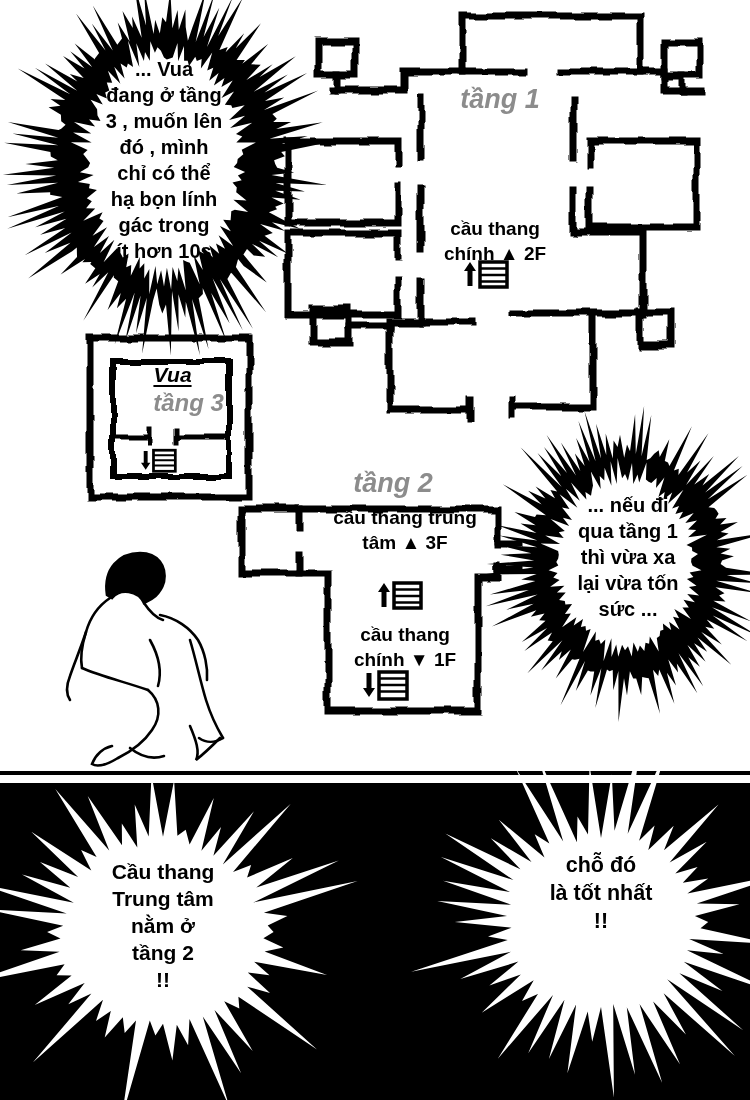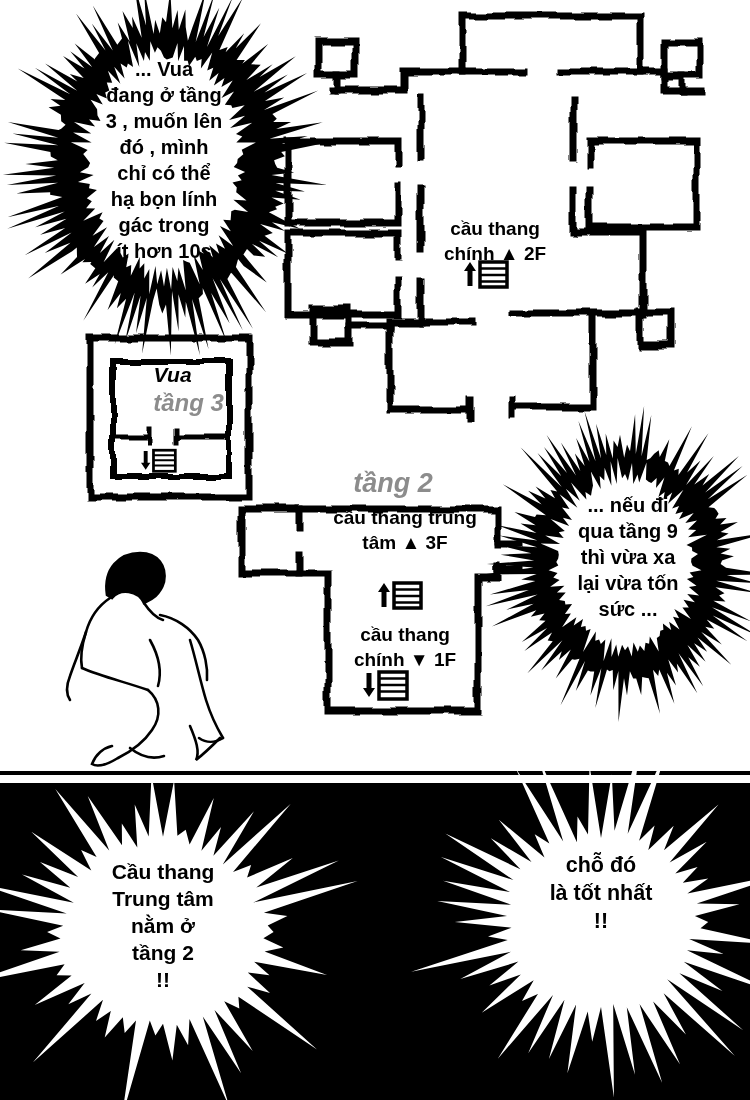--- a/index.html
+++ b/index.html
@@ -12,21 +12,21 @@
        color:#000;letter-spacing:0;}
   .bubble1{left:78px;top:56px;width:172px;font-size:20px;line-height:26px;}
   .bubble2{left:550px;top:492px;width:156px;font-size:20px;line-height:26px;}
   .burst1-txt{left:75px;top:858px;width:176px;font-size:21px;line-height:27px;}
   .burst2-txt{left:508px;top:851px;width:186px;font-size:21.5px;line-height:28px;}
   .floorlab{font-style:italic;color:#8c8c8c;}
   .lab1{left:430px;top:84px;width:140px;font-size:27px;}
   .lab2{left:328px;top:468px;width:130px;font-size:27px;}
   .lab3{left:126px;top:389px;width:125px;font-size:24px;}
   .vua{left:110px;top:363px;width:125px;font-size:21px;font-style:italic;
-       text-underline-offset:3px;text-decoration-thickness:2px;}
+       text-decoration:underline;text-underline-offset:3px;text-decoration-thickness:2px;}
   .cap{font-size:19px;line-height:25px;}
   .cap1{left:415px;top:216px;width:160px;}
   .cap2a{left:305px;top:505px;width:200px;}
   .cap2b{left:325px;top:622px;width:160px;}
 </style>
 </head>
 <body>
 
 <div class="page">
 
@@ -120,38 +120,39 @@
 
   <div class="txt bubble1">... Vua
 đang ở tầng
 3 , muốn lên
 đó , mình
 chỉ có thể
 hạ bọn lính
 gác trong
 ít hơn 10s</div>
 
+  <div class="txt floorlab lab1">tầng 1</div>
 
   <div class="txt cap cap1">cầu thang
 chính ▲ 2F</div>
 
   <div class="txt vua">Vua</div>
 
   <div class="txt floorlab lab3">tầng 3</div>
 
   <div class="txt floorlab lab2">tầng 2</div>
 
   <div class="txt cap cap2a">cầu thang trung
 tâm ▲ 3F</div>
 
   <div class="txt cap cap2b">cầu thang
 chính ▼ 1F</div>
 
   <div class="txt bubble2">... nếu đi
-qua tầng 9
+qua tầng 1
 thì vừa xa
 lại vừa tốn
 sức ...</div>
 
   <div class="txt burst1-txt">Cầu thang
 Trung tâm
 nằm ở
 tầng 2
 !!</div>
 

